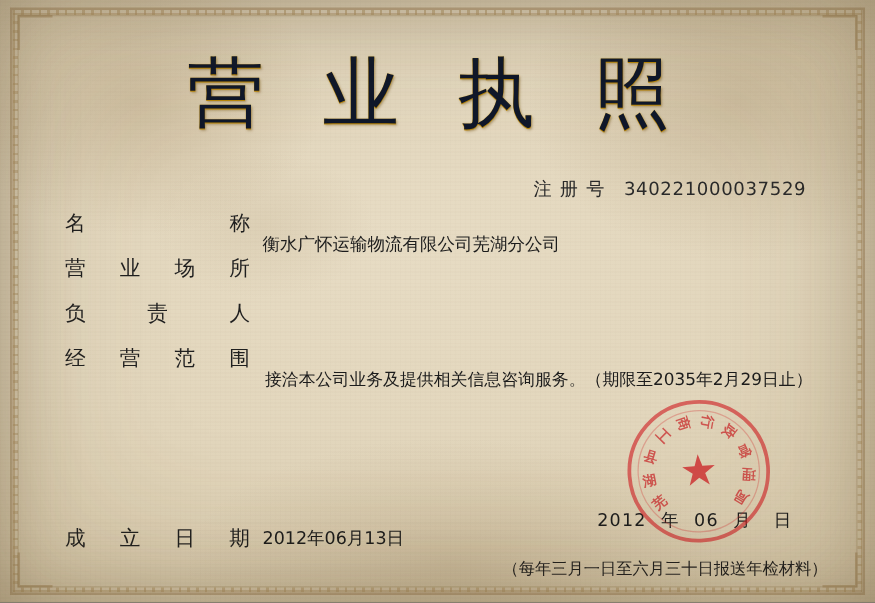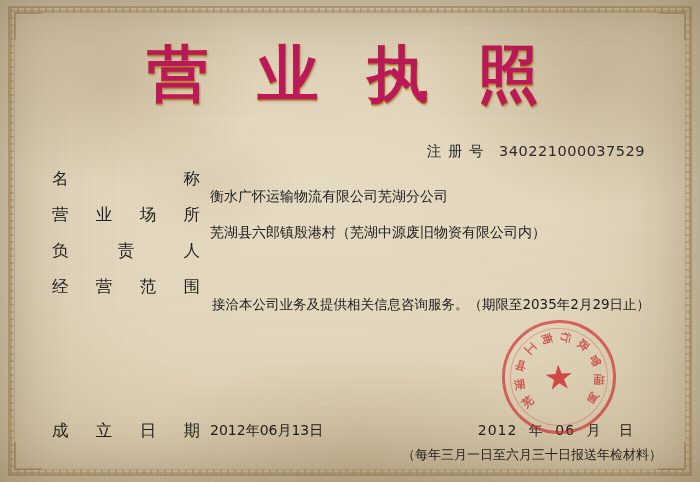--- a/index.html
+++ b/index.html
@@ -89,23 +89,23 @@
   .corner.bl { left: 14px; bottom: 12px; border-right: none; border-top: none; }
   .corner.br { right: 14px; bottom: 12px; border-left: none; border-top: none; }
 
   
   .title {
     position: absolute;
     left: 0; right: 0; top: 34px;
     text-align: center;
     font-family: "DejaVu Sans", "Liberation Sans", sans-serif;
     font-size: 61px;
-    font-weight: bold;
+    font-weight: normal;
     letter-spacing: 14px;
-    color: #be185d;
+    color: #0f172a;
     text-shadow:
       0 1px 0 #b8860b,
       1px 2px 2px rgba(110,80,20,0.45),
       0 0 1px #e8b93c;
     white-space: nowrap;
   }
 
   
   .reg-line {
     position: absolute;
@@ -167,21 +167,21 @@
     position: absolute;
     left: 210px;
     bottom: 42px;
     font-size: 14px;
     color: #1c1c1c;
     white-space: nowrap;
   }
   .issue-date {
     position: absolute;
     right: 60px;
-    bottom: 42px;
+    bottom: 56px;
     font-size: 14px;
     color: #1c1c1c;
     white-space: nowrap;
     letter-spacing: 1px;
   }
   .issue-date .seg { margin: 0 6px; }
   .note {
     position: absolute;
     right: 38px;
     bottom: 18px;
@@ -277,21 +277,20 @@
       <div class="value">衡水广怀运输物流有限公司芜湖分公司</div>
     </div>
 
     <div class="row">
       <div class="label">
         <span>营</span>
         <span>业</span>
         <span>场</span>
         <span>所</span>
       </div>
-      <div class="value">芜湖县六郎镇殷港村（芜湖中源废旧物资有限公司内）</div>
     </div>
 
     <div class="row">
       <div class="label">
         <span>负</span>
         <span>责</span>
         <span>人</span>
       </div>
     </div>
 

